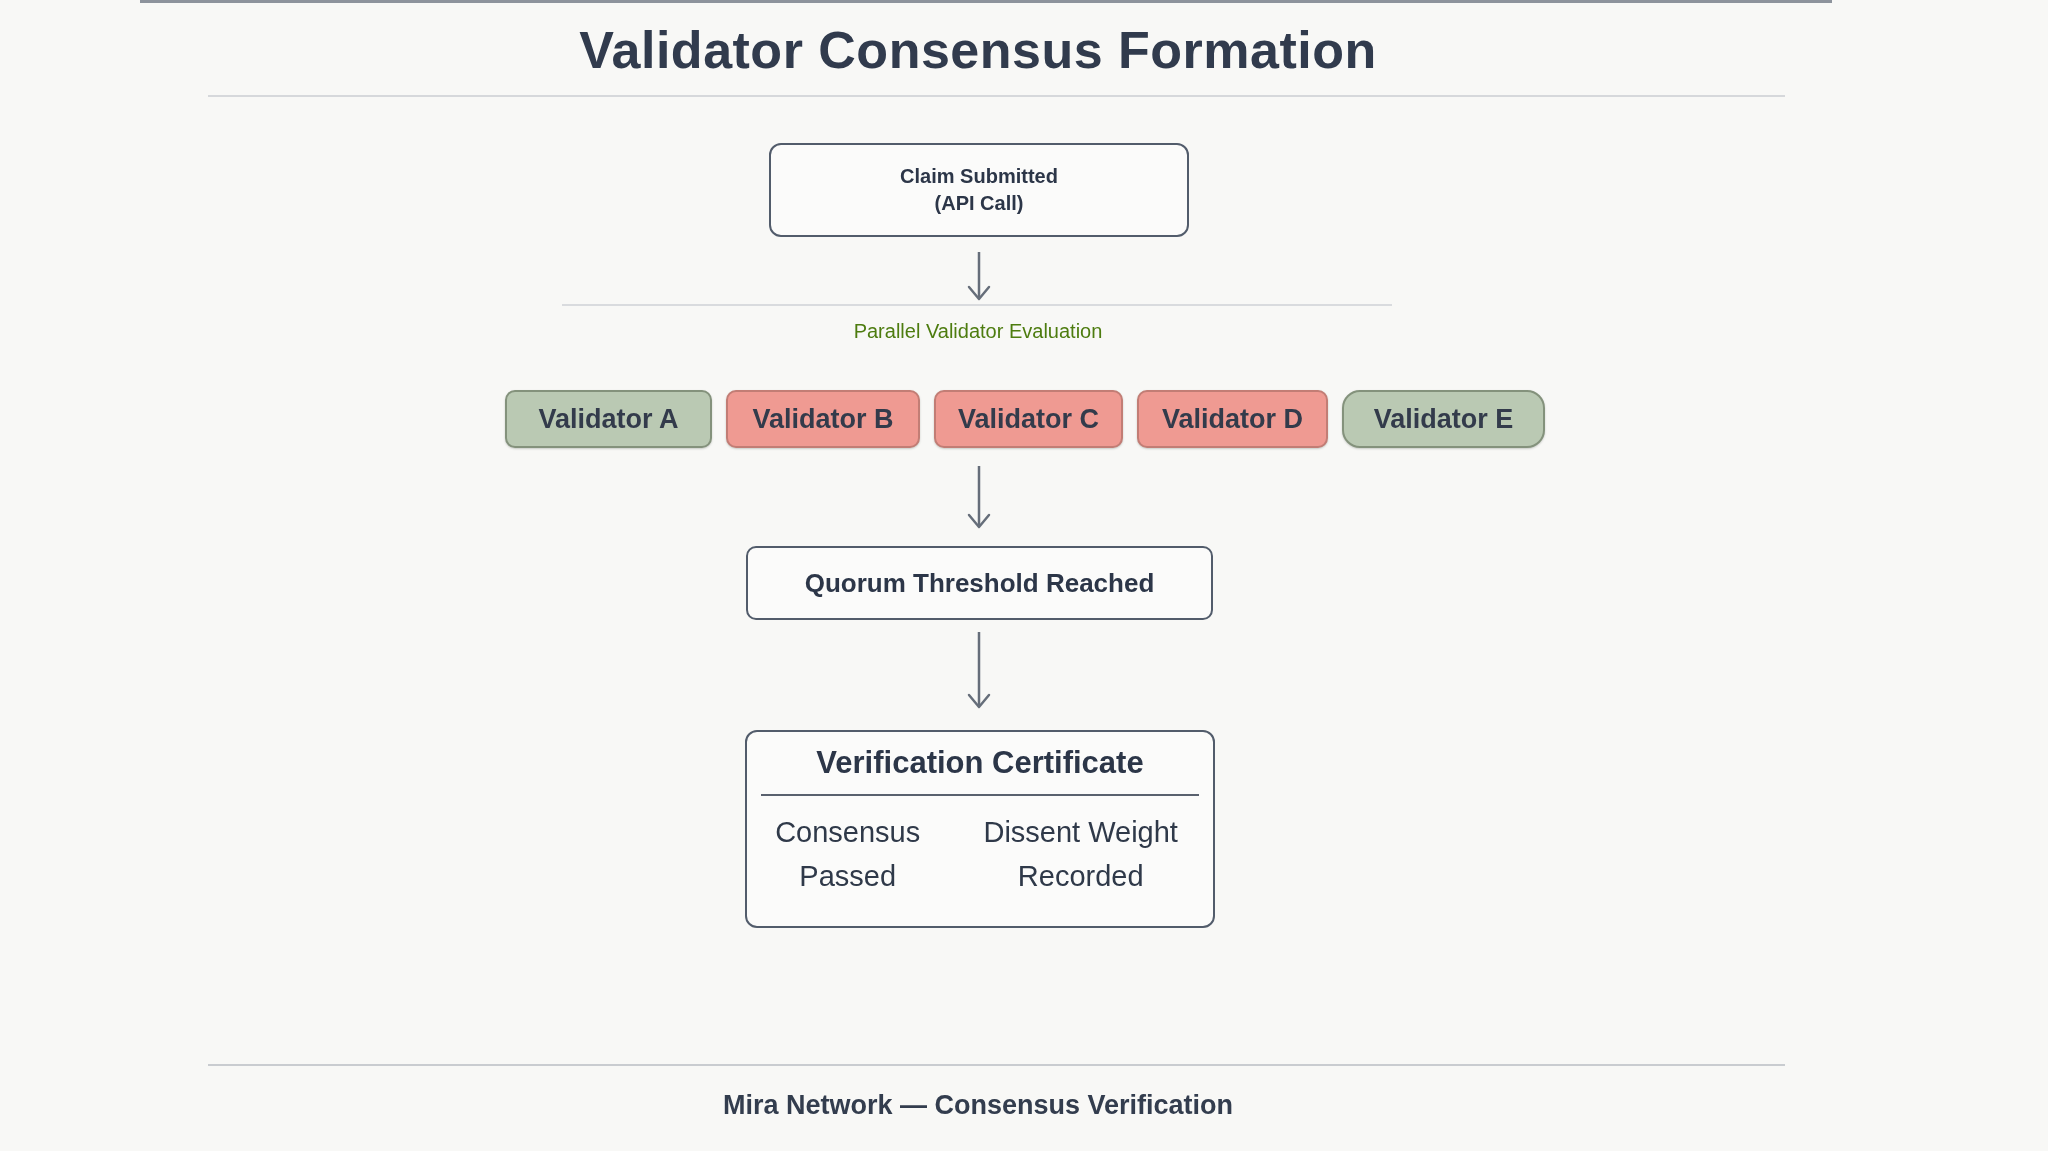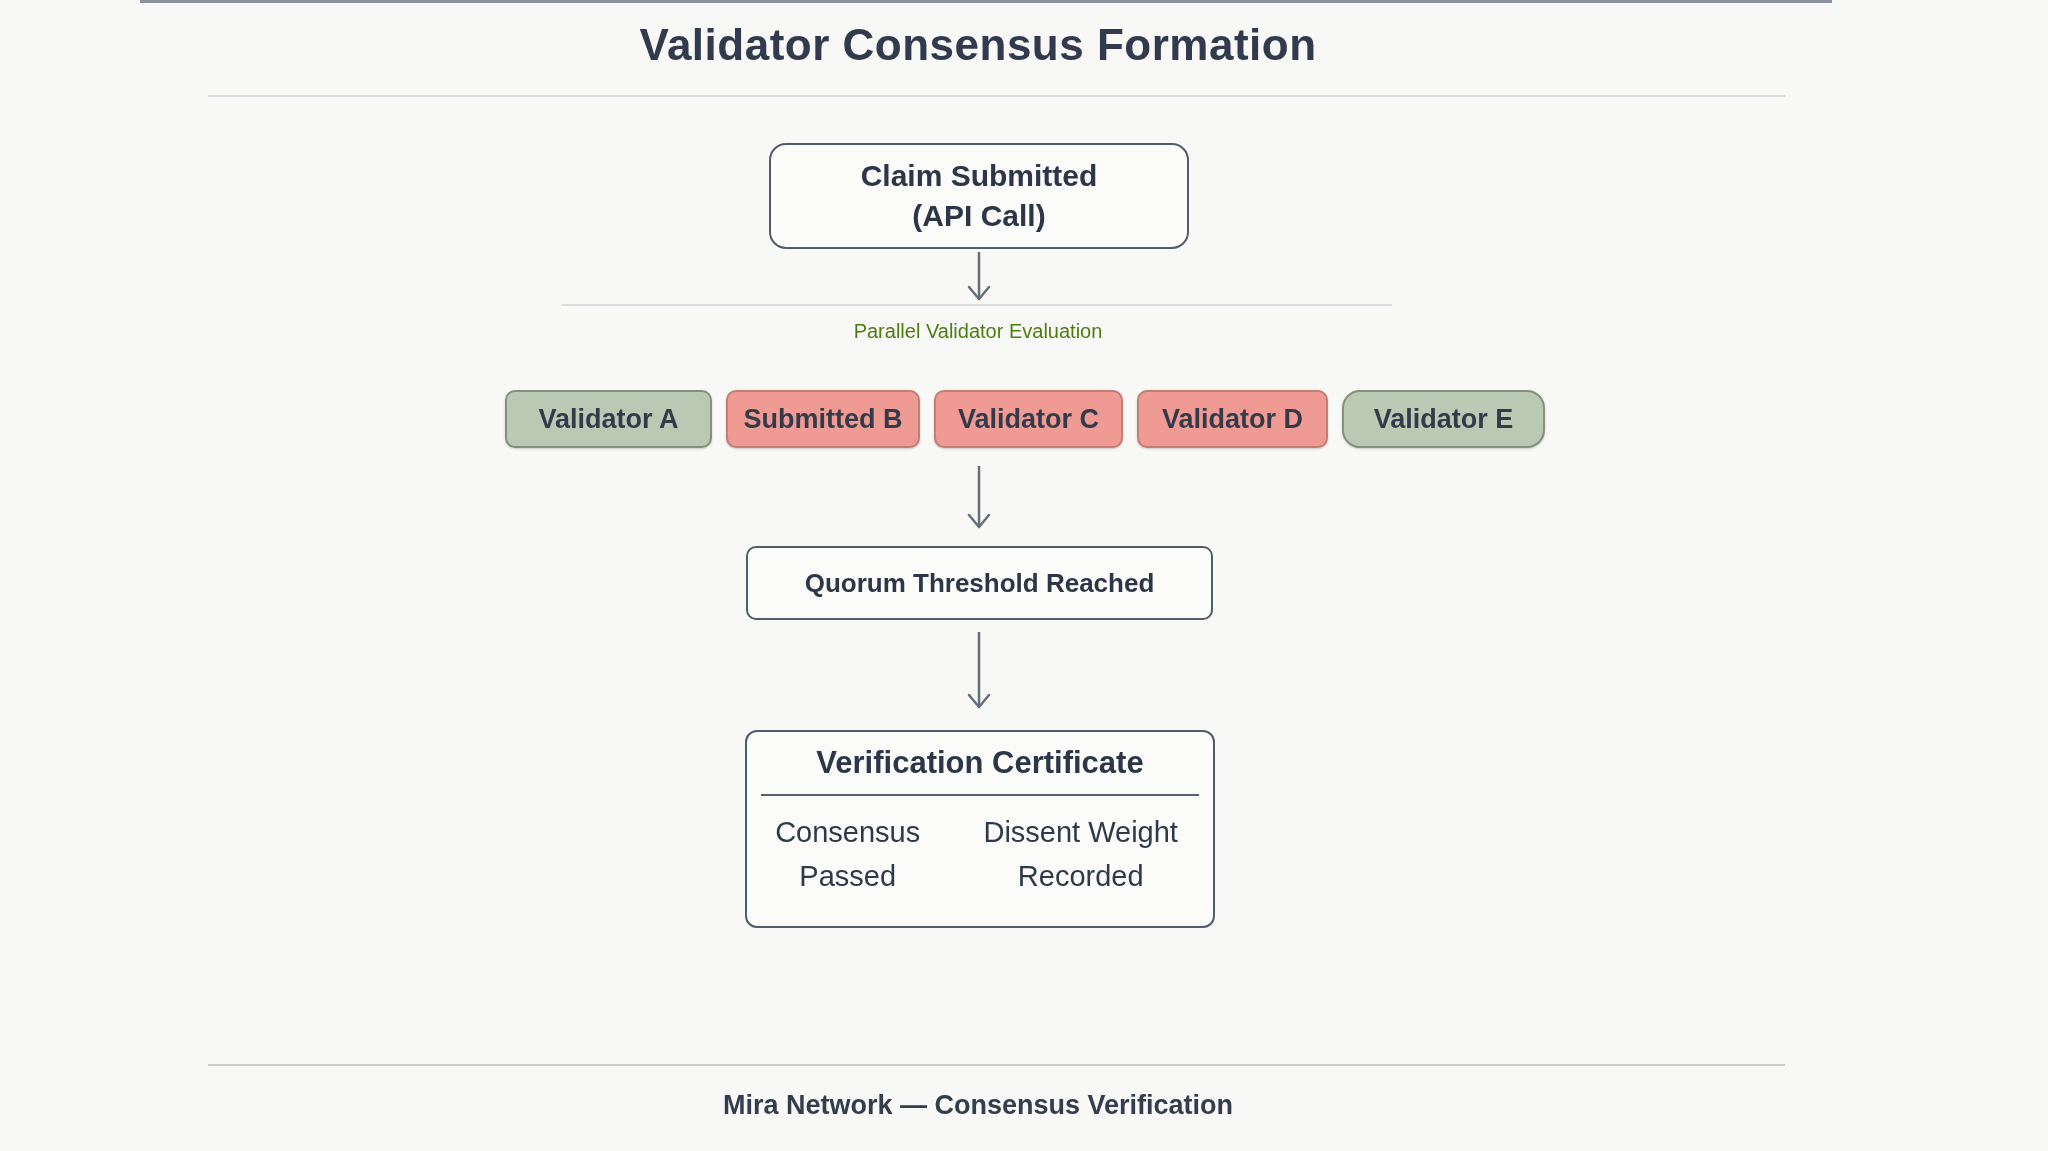--- a/index.html
+++ b/index.html
@@ -5,30 +5,30 @@
   html,body{margin:0;padding:0;}
   body{font-family:"Liberation Sans", sans-serif; background:#e9e9e7;}
   #page{
     position:relative; width:2048px; height:1151px;
     background:#f8f8f6; overflow:hidden; color:#2e3849;
   }
   
   .top-edge{position:absolute; left:140px; top:0; width:1692px; height:3px; background:#8d939c;}
 
   .title-wrap{position:absolute; left:0; top:20px; width:1956px; text-align:center;}
-  .title{font-size:44px; font-weight:600; color:#313b4d; letter-spacing:0.5px;}
+  .title{font-size:52px; font-weight:600; color:#313b4d; letter-spacing:0.5px;}
   .title-divider{position:absolute; left:208px; top:95px; width:1577px; height:2px; background:#d6d8db;}
 
   .node{
     position:absolute; box-sizing:border-box;
     border:2px solid #525c6b; border-radius:12px; background:#fbfbfa;
     display:flex; flex-direction:column; align-items:center; justify-content:center;
     color:#2c3648;
   }
-  .claim-box{left:769px; top:143px; width:420px; height:106px; font-size:30px; font-weight:600; line-height:1.35;border-radius:17px;}
+  .claim-box{left:769px; top:143px; width:420px; height:94px; font-size:20px; font-weight:600; line-height:1.35;}
 
   .arrow{position:absolute; left:966px;}
   .arrow-1{top:250px;}
   .arrow-2{top:464px;}
   .arrow-3{top:630px;}
 
   .stage-divider{position:absolute; left:562px; top:304px; width:830px; height:2px; background:#d9dbde;}
   .stage-label-wrap{position:absolute; left:0; top:320px; width:1956px; text-align:center;}
   .stage-label{font-size:20px; font-weight:500; color:#4d7c0f;}
 
@@ -92,21 +92,21 @@
   <div class="stage-divider"></div>
   <div class="stage-label-wrap">
     <span class="stage-label">Parallel Validator Evaluation</span>
   </div>
 
   <div class="validators-row">
     <div class="validator v-a" data-status="agreement">
       <span>Validator A</span>
     </div>
     <div class="validator v-b" data-status="dissent">
-      <span>Submitted B</span>
+      <span>Validator B</span>
     </div>
     <div class="validator v-c" data-status="dissent">
       <span>Validator C</span>
     </div>
     <div class="validator v-d" data-status="dissent">
       <span>Validator D</span>
     </div>
     <div class="validator v-e" data-status="agreement">
       <span>Validator E</span>
     </div>

